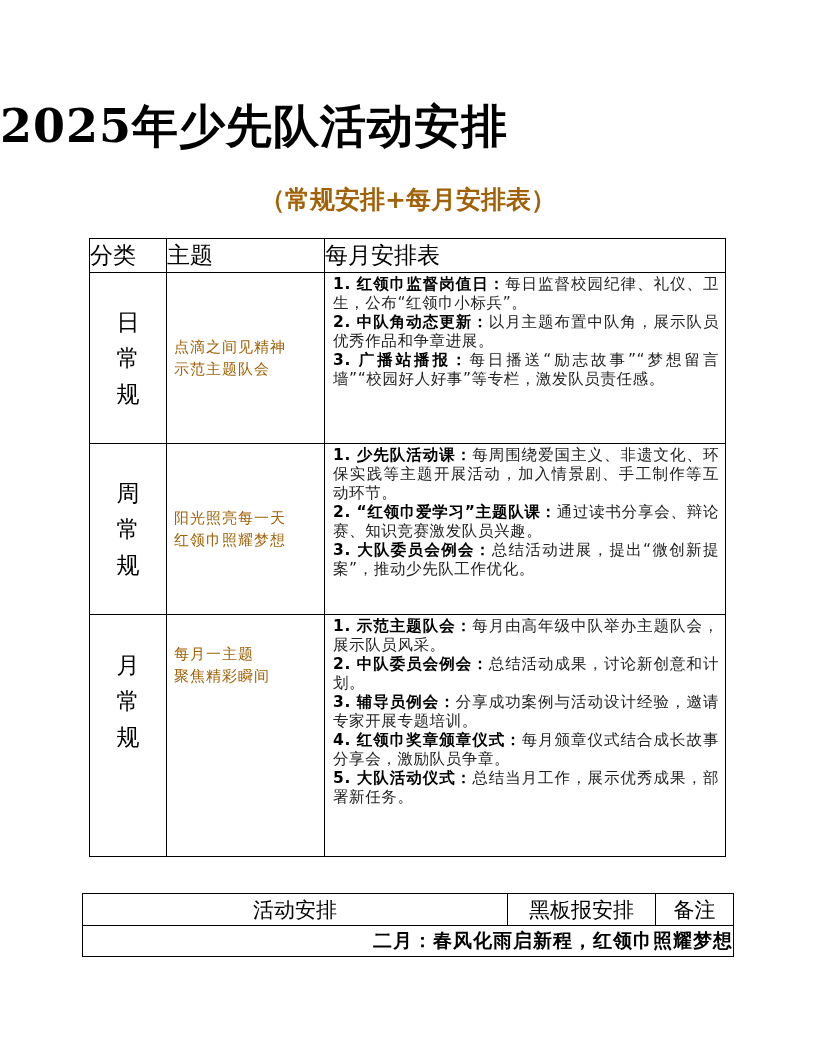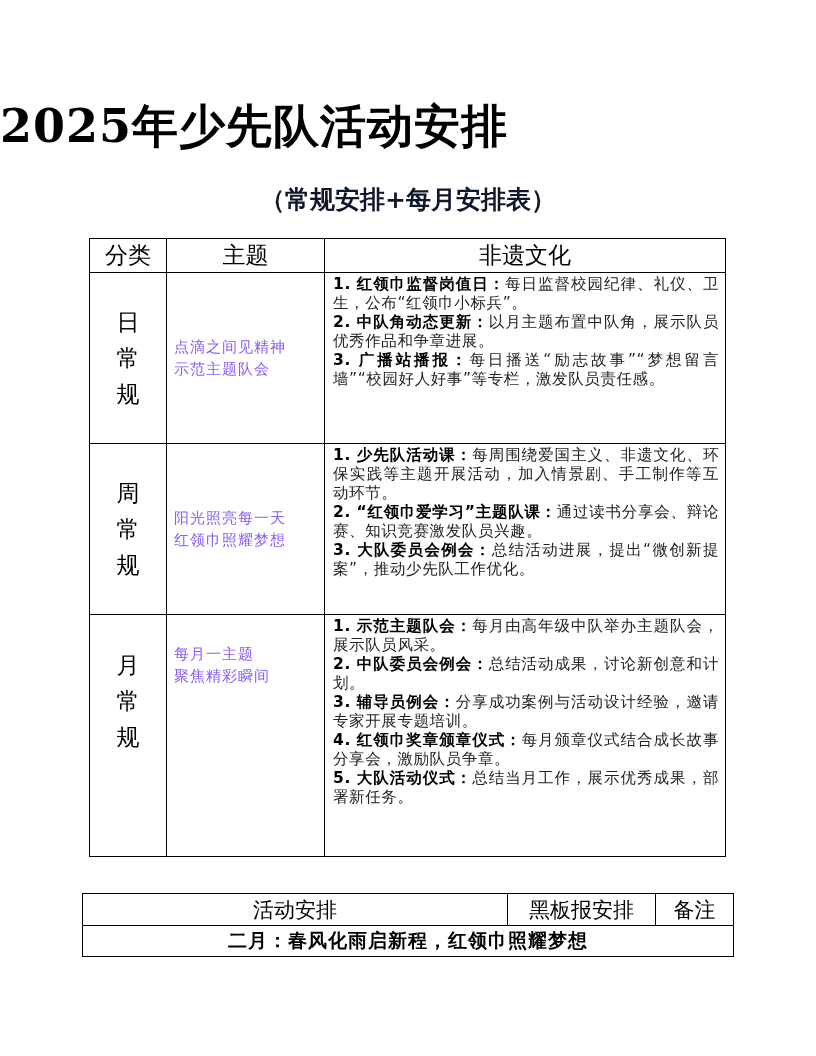--- a/index.html
+++ b/index.html
@@ -5,43 +5,43 @@
   html, body { margin:0; padding:0; background:#ffffff; }
   body { width:816px; height:1056px; position:relative; overflow:hidden;
          font-family:"DejaVu Serif", "Liberation Serif", serif; color:#000; }
   .title { position:absolute; left:0; top:96px; width:816px; text-align:left;
            font-family:"DejaVu Serif", serif; font-weight:bold; font-size:46px; letter-spacing:1px; line-height:60px; }
   .subtitle { position:absolute; left:0; top:182px; width:816px; text-align:center;
               font-family:"DejaVu Serif", serif; font-weight:bold; font-size:25px; line-height:36px; }
   table { border-collapse:collapse; position:absolute; }
   td, th { border:1.3px solid #000; padding:0; vertical-align:middle; }
   #t1 { left:89px; top:238px; width:637px; }
-  #t1 th { font-weight:normal; font-family:"DejaVu Sans", sans-serif; font-size:23px; height:33px; text-align:center;margin-top:16px; }
+  #t1 th { font-weight:normal; font-family:"DejaVu Sans", sans-serif; font-size:23px; height:33px; text-align:left;margin-top:16px; }
   .cat { width:76px; text-align:center; font-family:"DejaVu Sans", sans-serif; font-size:23px; line-height:36px; }
   .cat span { display:block; }
-  .theme { width:150px; font-family:"DejaVu Sans", sans-serif; font-size:15px; color:#8b5cf6; padding-left:7px !important; line-height:22px; letter-spacing:1px; }
+  .theme { width:150px; font-family:"DejaVu Sans", sans-serif; font-size:15px; color:#a16207; padding-left:7px !important; line-height:22px; letter-spacing:1px; }
   .content { font-family:"DejaVu Sans", sans-serif; font-size:15.5px; line-height:19px; padding:2px 6px 2px 8px !important; letter-spacing:0.6px; color:#222; text-align:justify; vertical-align:top !important; }
   .content .item { display:block; }
   .content b { color:#000; font-weight:bold; }
   #t2 { left:82px; top:893px; width:652px; }
   #t2 th { font-weight:normal; font-family:"DejaVu Sans", sans-serif; font-size:21px; height:31px; text-align:center;margin-top:20px; }
-  #t2 td.month { font-weight:bold; font-family:"DejaVu Serif", serif; font-size:19px; height:30px; text-align:center; letter-spacing:1px; }
+  #t2 td.month { font-weight:bold; font-family:"DejaVu Serif", serif; font-size:19px; height:30px; text-align:right; letter-spacing:1px; }
 </style>
 </head>
 <body>
 
 <div class="title">2025年少先队活动安排</div>
-<div class="subtitle" style="color:#0f172a">（常规安排+每月安排表）</div>
+<div class="subtitle" style="color:#a16207">（常规安排+每月安排表）</div>
 
 <table id="t1">
   <thead>
     <tr>
       <th style="width:76px">分类</th>
       <th style="width:150px">主题</th>
-      <th>非遗文化</th>
+      <th>每月安排表</th>
     </tr>
   </thead>
   <tbody>
 
     <tr style="height:171px">
       <td class="cat">
         <span>日</span>
         <span>常</span>
         <span>规</span>
       </td>

